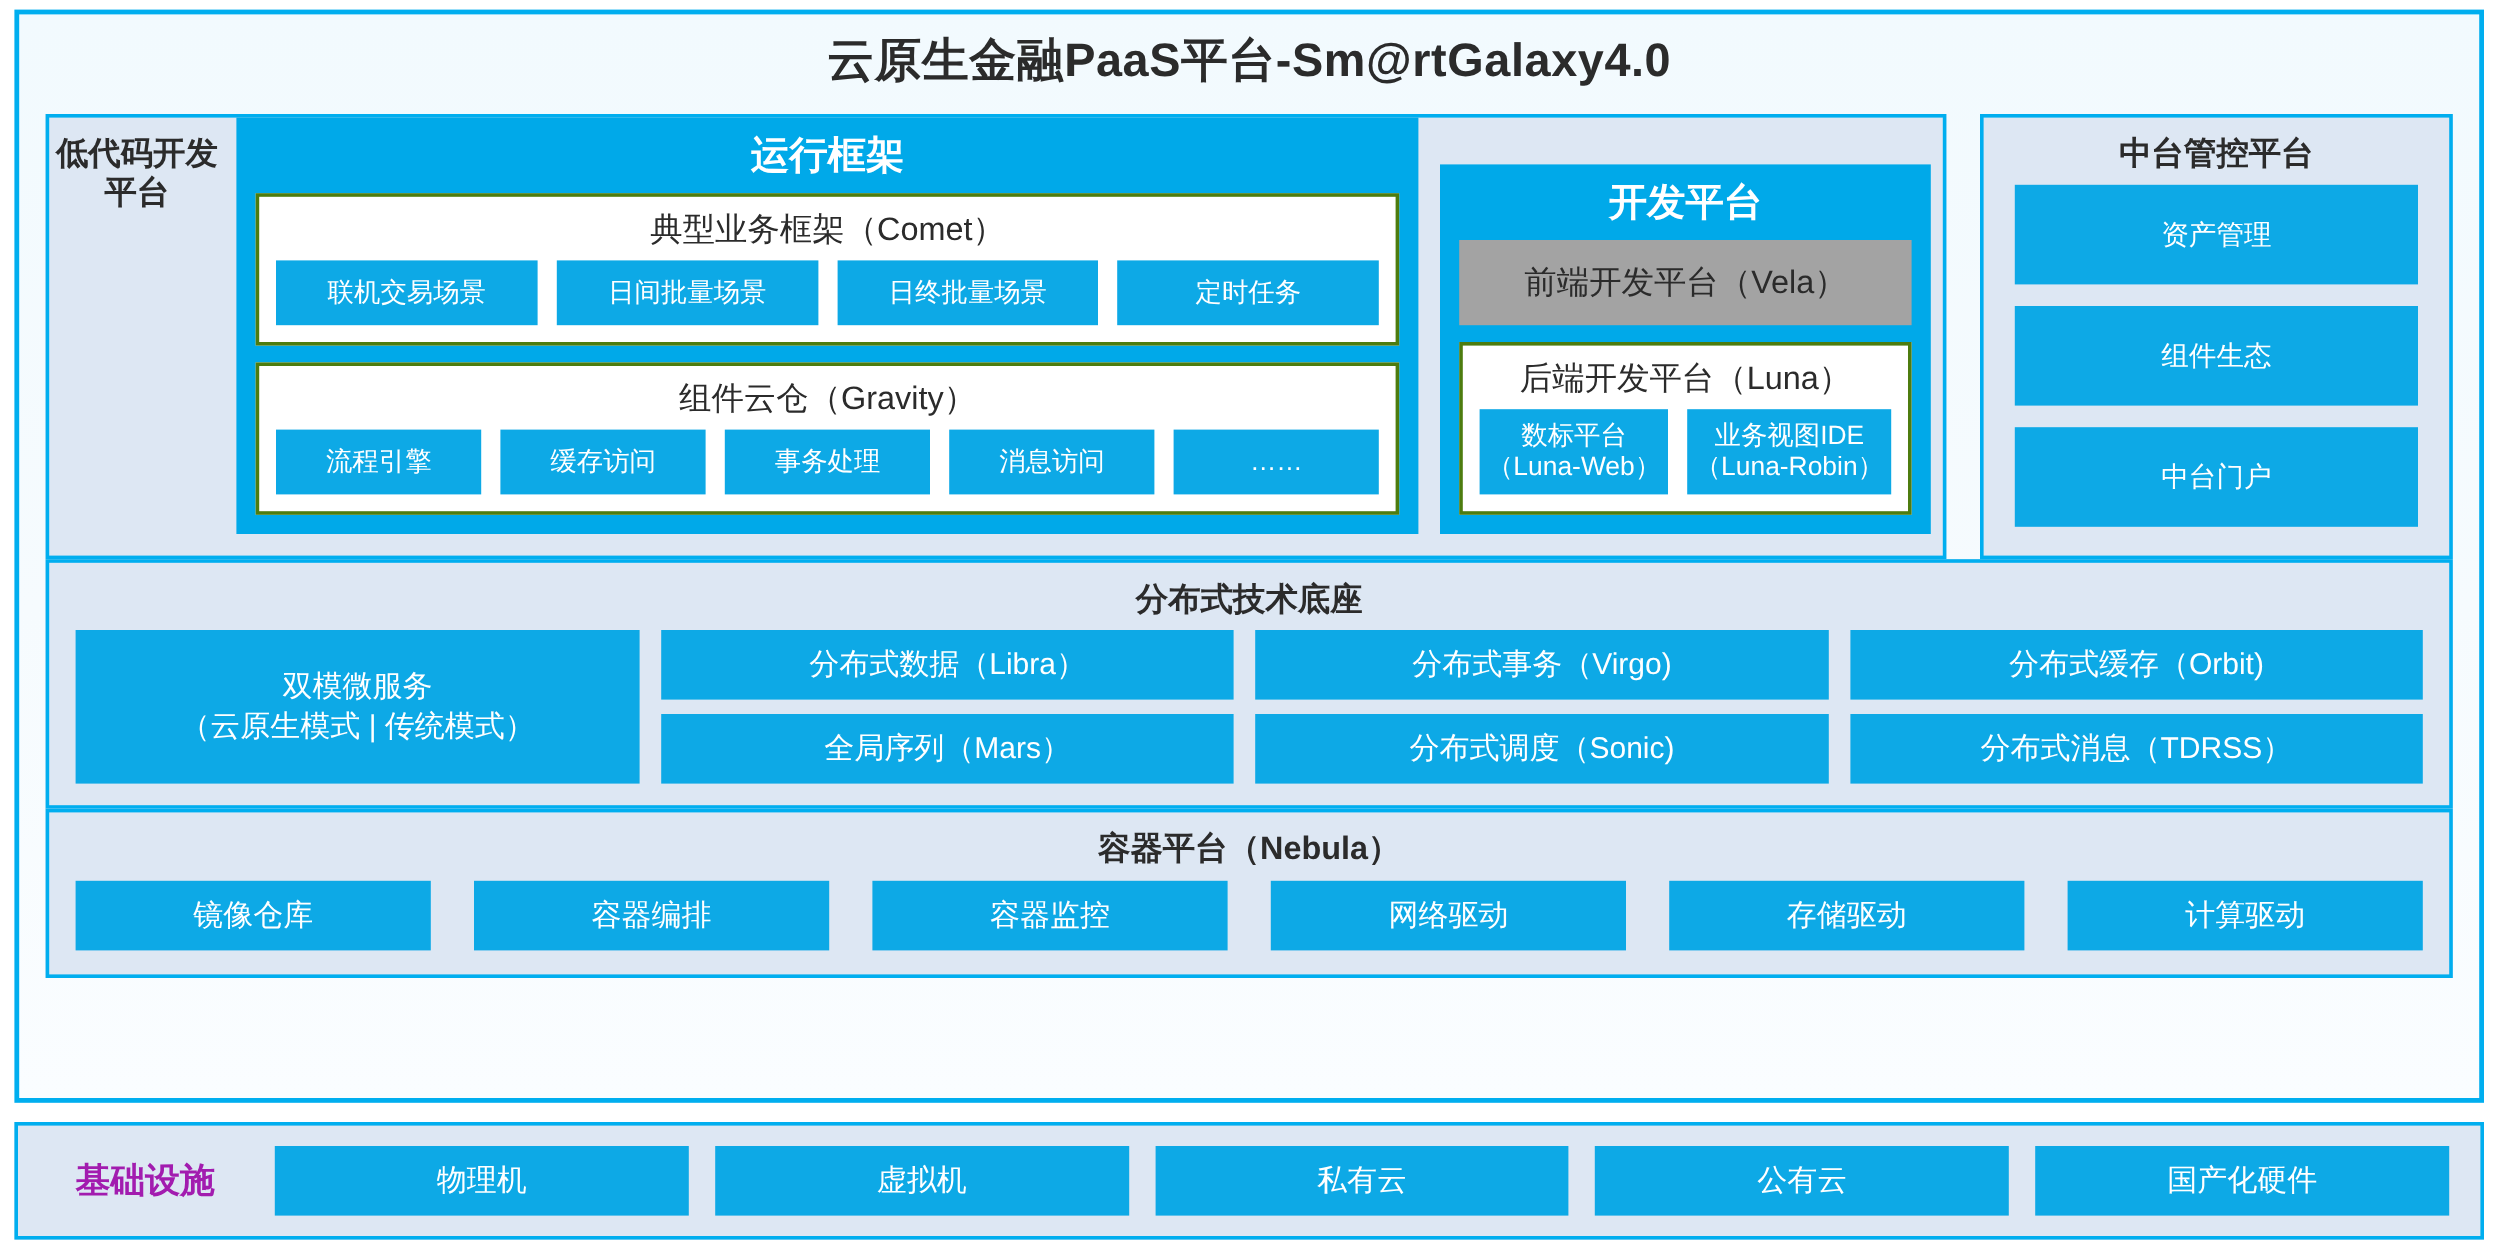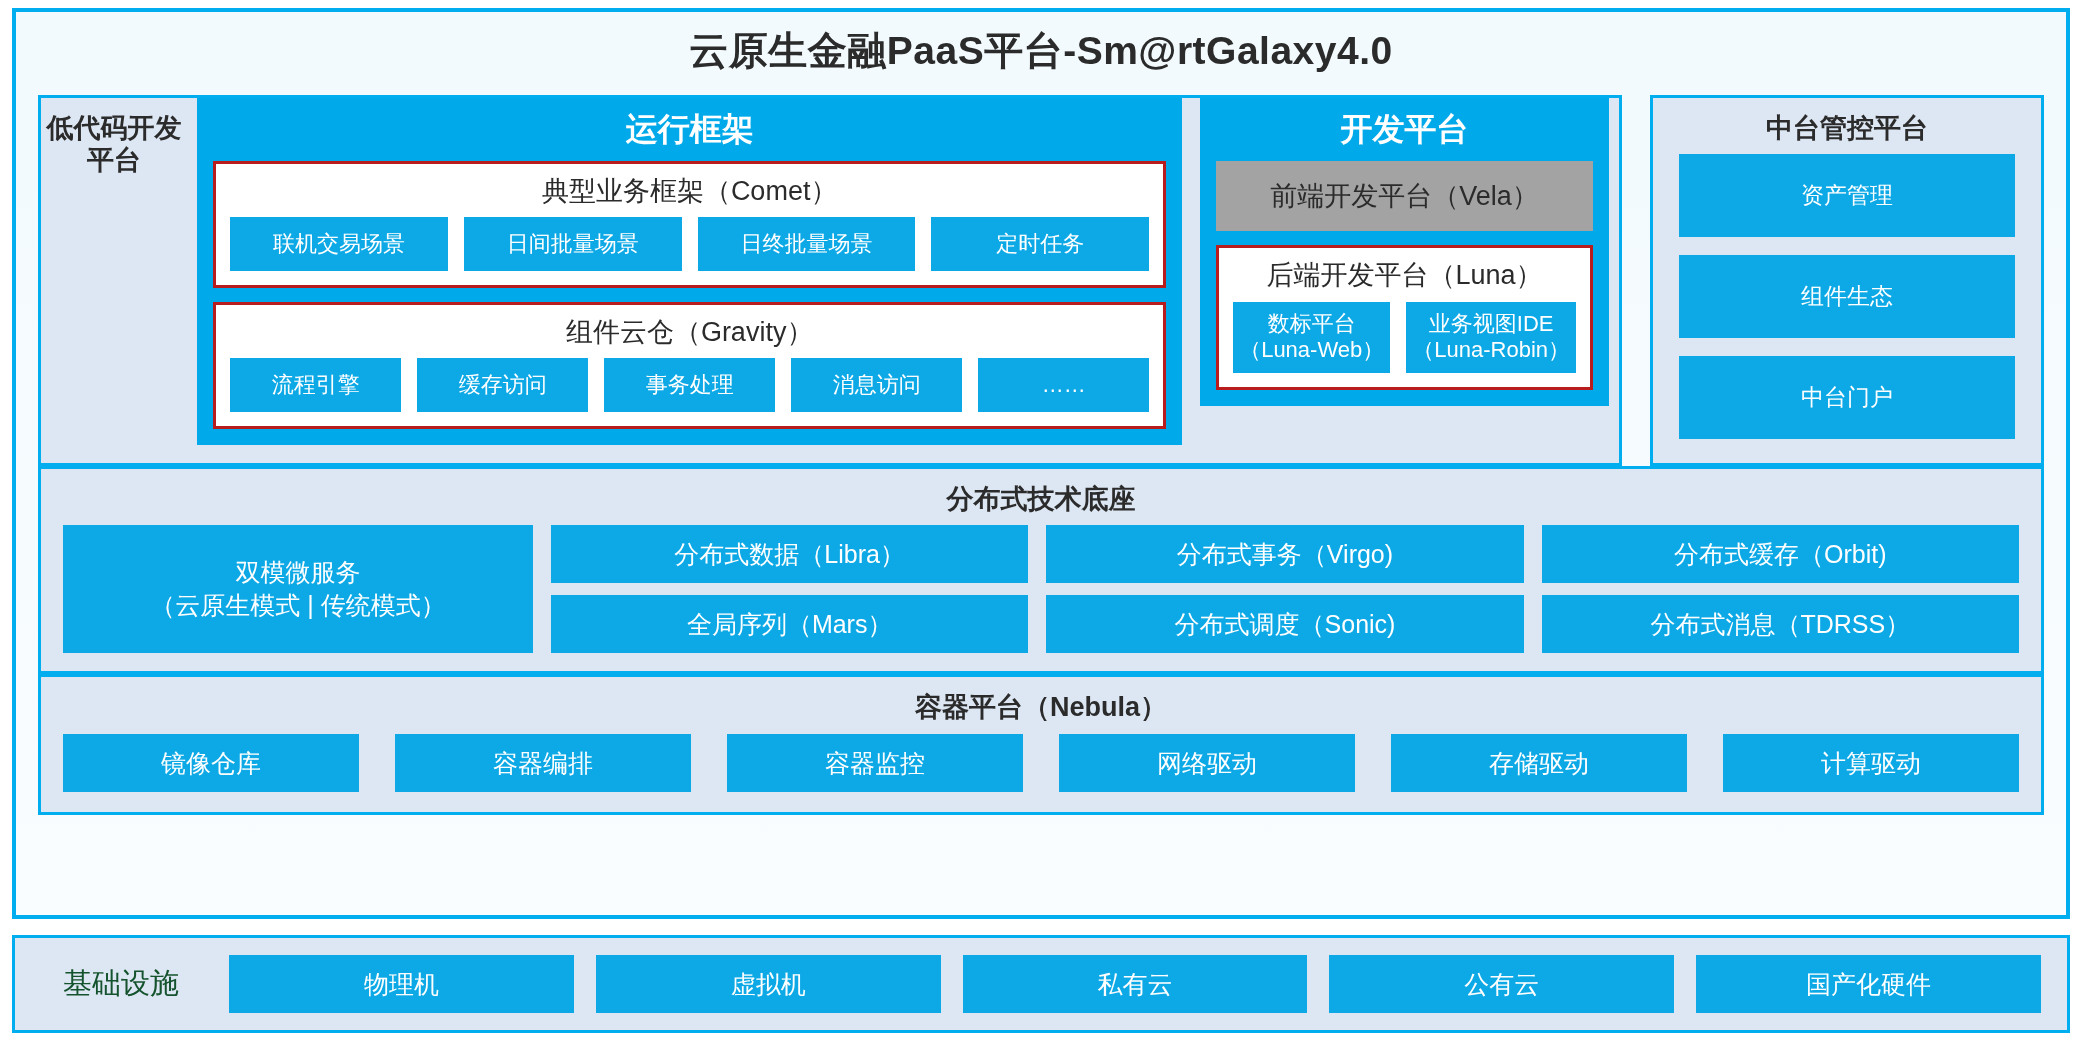--- a/index.html
+++ b/index.html
@@ -71,21 +71,21 @@
   }
   .lowcode {
     flex: 0 0 1584px;
     display: flex;
     padding-bottom: 18px;
   }
   .lowcode-cols {
     display: flex;
     gap: 18px;
     padding: 0 10px;
-    align-items: flex-start;
+    align-items: flex-end;
     flex: 1 1 auto;
   }
 
   .blue-block {
     background: #00A9E9;
     box-sizing: border-box;
     padding: 0 16px 16px 16px;
     display: flex;
     flex-direction: column;
   }
@@ -97,21 +97,21 @@
     padding: 14px 0 14px 0;
     line-height: 1.1;
   }
 
   .runtime { flex: 0 0 985px; }
   .devplat { flex: 1 1 auto; }
 
   
   .white-card {
     background: #FFFFFF;
-    border: 3px solid #b91c1c;
+    border: 3px solid #4d7c0f;
     box-sizing: border-box;
     padding: 0 14px 14px 14px;
   }
   .white-card-title {
     text-align: center;
     font-size: 27px;
     color: #2B2B2B;
     padding: 11px 0 10px 0;
     line-height: 1.2;
     white-space: nowrap;
@@ -239,22 +239,22 @@
     background: #DDE7F3;
     box-sizing: border-box;
     display: flex;
     align-items: center;
     gap: 22px;
     padding: 17px 26px;
     flex: 0 0 auto;
   }
   .infra-label {
     font-size: 29px;
-    font-weight: normal;
-    color: #14532d;
+    font-weight: bold;
+    color: #a21caf;
     flex: 0 0 auto;
     padding: 0 28px 0 22px;
     white-space: nowrap;
   }
   .infra-cell {
     background: #0DA9E6;
     color: #FFFFFF;
     font-size: 25px;
     text-align: center;
     padding: 14px 4px;

